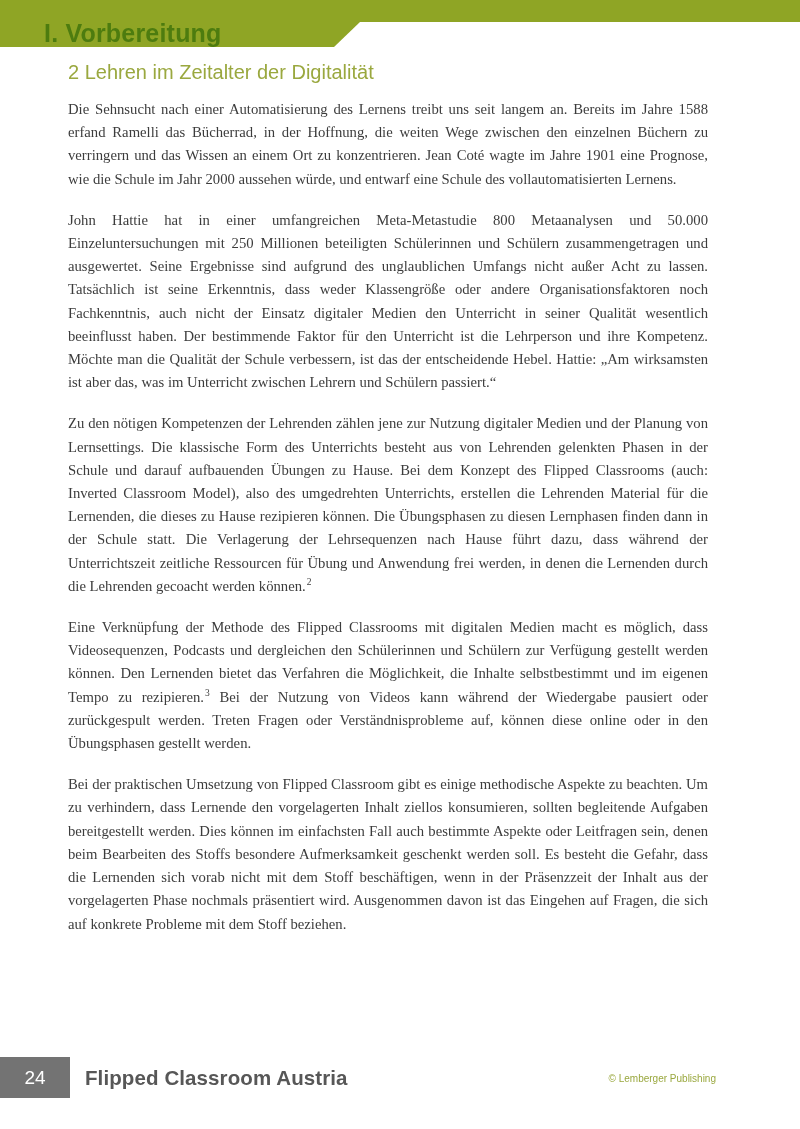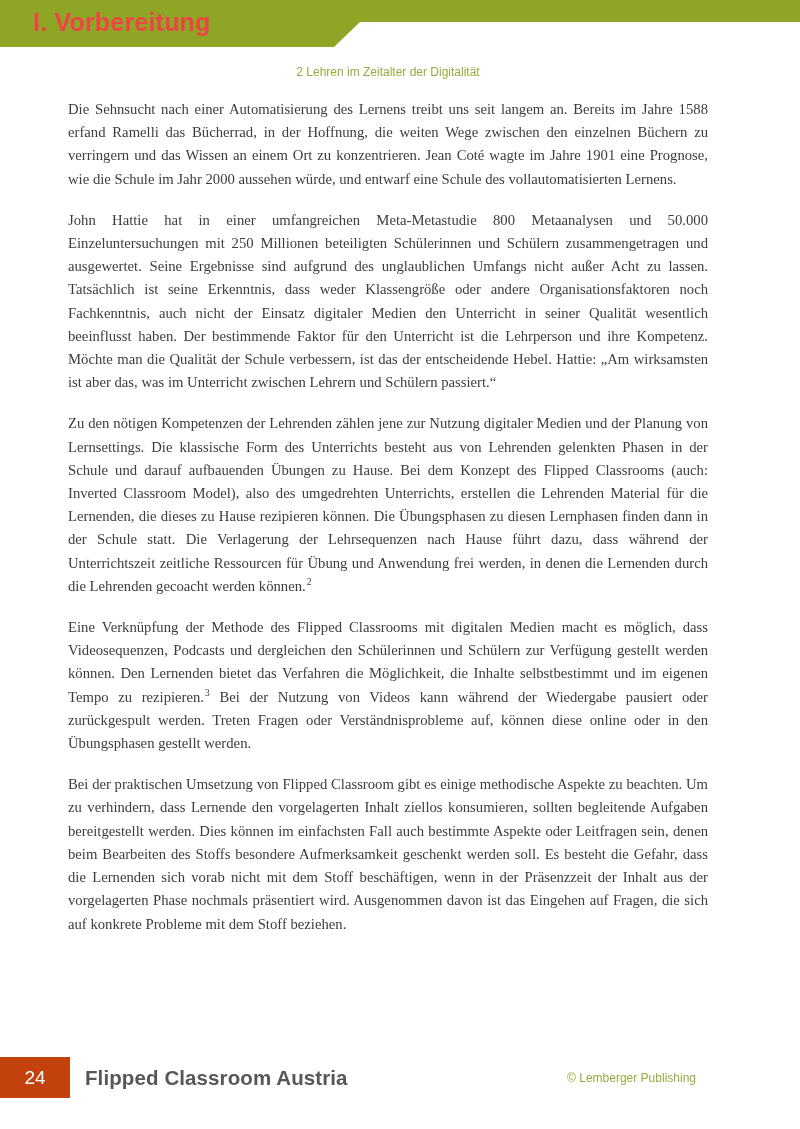--- a/index.html
+++ b/index.html
@@ -46,44 +46,43 @@
     left: 0;
     width: 360px;
     height: 47px;
     background: #8fa525;
     clip-path: polygon(0 0, 360px 0, 360px 22px, 334px 47px, 0 47px);
   }
   .header-title {
     position: absolute;
     top: 6px;
     left: 33px;
-    margin: 0;
+    margin: 11px;
     font-size: 25px;
     font-weight: bold;
-    color: #ef4444;
+    color: #4d7c0f;
     letter-spacing: 0.2px;
     line-height: 32px;
     white-space: nowrap;
   }
 
   
   .content {
     position: absolute;
     top: 62px;
     left: 68px;
     width: 640px;
   }
 
   .section-subtitle {
     margin: 0 0 16px 0;
-    font-size: 12px;
+    font-size: 20px;
     font-weight: normal;
     color: #9aa83f;
     line-height: 20px;
-    text-align: center;
   }
 
   .body-par {
     margin: 0 0 18px 0;
     font-size: 14.7px;
     line-height: 23.2px;
     color: #3c3c3c;
     text-align: justify;
     text-justify: inter-word;
     hyphens: none;
@@ -106,21 +105,21 @@
     top: 1057px;
     width: 800px;
     height: 72px;
   }
   .page-number-box {
     position: absolute;
     left: 0;
     top: 0;
     width: 70px;
     height: 41px;
-    background: #c2410c;
+    background: #737373;
     display: flex;
     align-items: center;
     justify-content: center;
   }
   .page-number {
     color: #ffffff;
     font-size: 19px;
     font-weight: normal;
     line-height: 41px;
   }
@@ -132,25 +131,25 @@
     line-height: 41px;
     font-size: 20.5px;
     font-weight: bold;
     color: #575757;
     letter-spacing: 0.1px;
     white-space: nowrap;
     text-align: right;
   }
   .footer-copyright {
     position: absolute;
-    right: 104px;
+    right: 84px;
     top: 0;
     height: 41px;
     line-height: 43px;
-    font-size: 12px;
+    font-size: 10px;
     color: #9aa83f;
     white-space: nowrap;
   }
 </style>
 </head>
 <body>
 
 <div class="page">
 
   <div class="header-banner">

